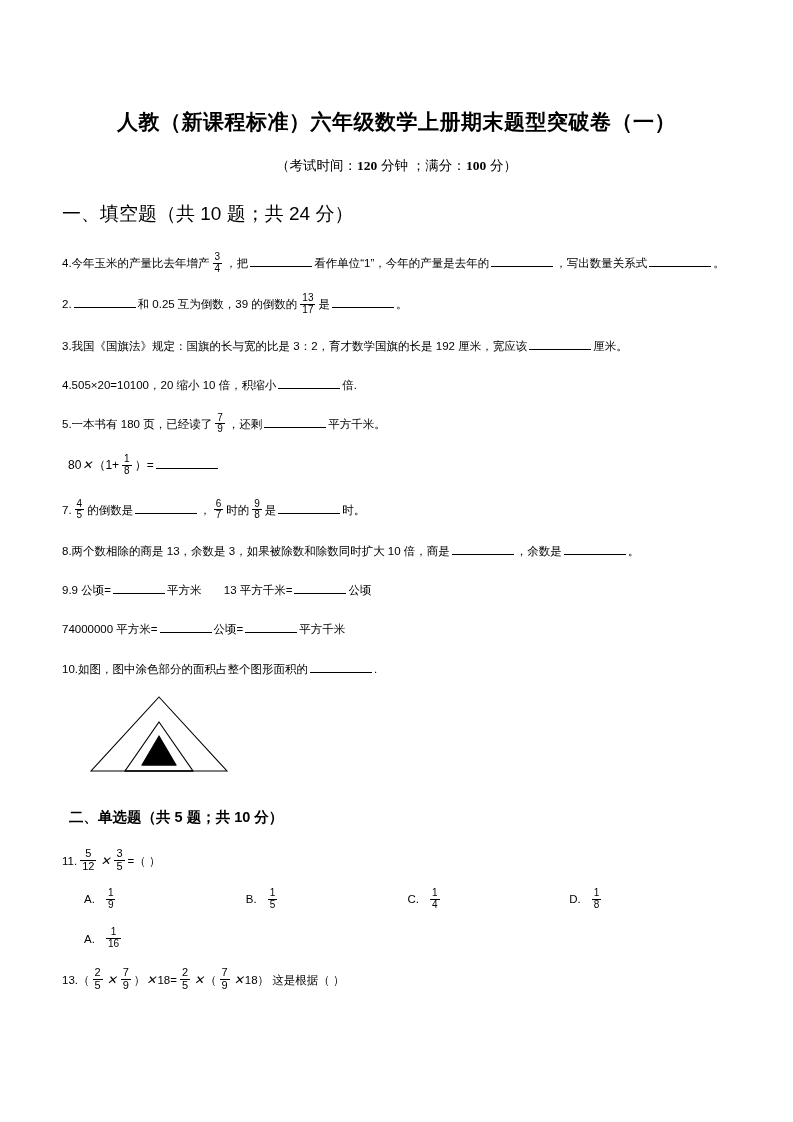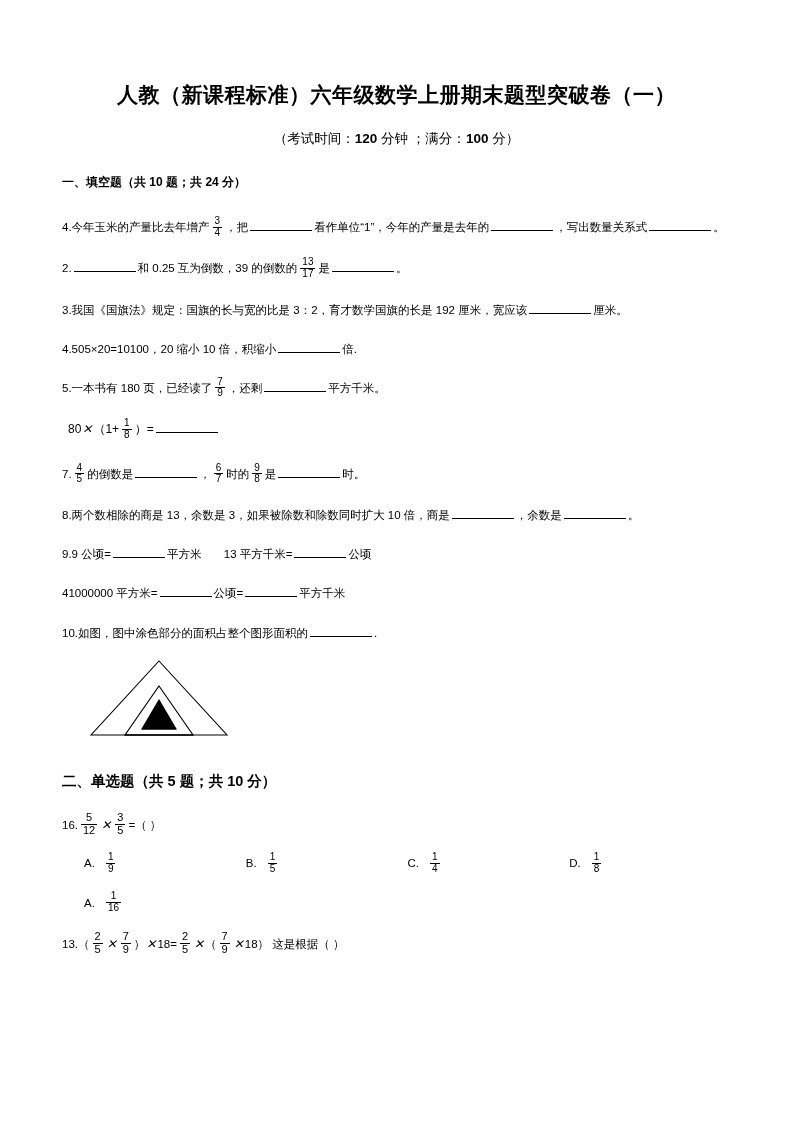--- a/index.html
+++ b/index.html
@@ -10,41 +10,41 @@
   body {
     width: 793px;
     height: 1122px;
     font-family: "Liberation Sans", sans-serif;
     color: #000000;
     position: relative;
     overflow: hidden;
   }
   .page {
     box-sizing: border-box;
-    padding: 81px 62px 40px 62px;
+    padding: 108px 62px 40px 62px;
     width: 793px;
     height: 1122px;
   }
   .doc-title {
     text-align: center;
     font-size: 21px;
     font-weight: bold;
     letter-spacing: 0.5px;
     margin: 0 0 22px 0;
     line-height: 1.3;
   }
   .doc-subtitle {
     text-align: center;
     font-size: 13.5px;
     margin: 0 0 26px 0;
   }
-  .doc-subtitle b { font-weight: bold; }
+  .doc-subtitle b { font-weight: bold; font-family: Liberation Serif, serif; }
   .section-head {
-    font-size: 12px;
-    font-weight: bold;
+    font-size: 19px;
+    font-weight: normal;
     margin: 0 0 22px 0;
   }
   .q {
     font-size: 11.5px;
     line-height: 2.45;
     margin: 0 0 13px 0;
     text-align: left;
   }
   .q.tight { margin-bottom: 11px; }
   .blank {
@@ -82,21 +82,21 @@
     font-size: 11.5px;
     margin: 3px 0 14px 22px;
     line-height: 2.2;
   }
   .opts.four > div { width: 178px; }
   .opts.three > div { width: 218px; }
   .opt-label { margin-right: 8px; }
   .section-head2 {
     font-size: 14.5px;
     font-weight: bold;
-    margin: 30px 0 20px 0;
+    margin: 30px 0 20px 7px;
   }
 </style>
 </head>
 <body>
 
 <div class="page">
 
   <h1 class="doc-title">人教（新课程标准）六年级数学上册期末题型突破卷（一）</h1>
 
   <div class="doc-subtitle">
@@ -136,21 +136,21 @@
   </div>
 
   <div class="q tight">
     <span>8.两个数相除的商是 13，余数是 3，如果被除数和除数同时扩大 10 倍，商是</span><span class="blank"></span><span>，余数是</span><span class="blank"></span><span>。</span>
   </div>
 
   <div class="q tight">
     <span>9.9 公顷=</span><span class="blank sm"></span><span>平方米</span>&nbsp;&nbsp;&nbsp;&nbsp;&nbsp;&nbsp;&nbsp;<span>13 平方千米=</span><span class="blank sm"></span><span>公顷</span>
   </div>
   <div class="q tight">
-    <span>41000000 平方米=</span><span class="blank sm"></span><span>公顷=</span><span class="blank sm"></span><span>平方千米</span>
+    <span>74000000 平方米=</span><span class="blank sm"></span><span>公顷=</span><span class="blank sm"></span><span>平方千米</span>
   </div>
 
   <div class="q tight">
     <span>10.如图，图中涂色部分的面积占整个图形面积的</span><span class="blank"></span><span>.</span>
   </div>
 
   <div class="fig-wrap">
     <svg width="140" height="80" viewBox="0 0 140 80">
       <polygon points="69,3 137,77 1,77" fill="none" stroke="#000" stroke-width="1.1"></polygon>
       <polygon points="69,28 103,77 35,77" fill="none" stroke="#000" stroke-width="1.1"></polygon>
@@ -158,21 +158,21 @@
       <line x1="35" y1="77" x2="103" y2="77" stroke="#000" stroke-width="1.1"></line>
       <line x1="52" y1="71" x2="86" y2="71" stroke="#000" stroke-width="1.1"></line>
     </svg>
   </div>
 
   <div class="section-head2">
     <span>二、单选题（共 </span><span>5</span><span> 题；共 </span><span>10</span><span> 分）</span>
   </div>
 
   <div class="q tight">
-    <span>16.</span><span class="frac lg"><span class="num">5</span><span class="den">12</span></span><span class="times">✕</span><span class="frac lg"><span class="num">3</span><span class="den">5</span></span><span>=（   ）</span>
+    <span>11.</span><span class="frac lg"><span class="num">5</span><span class="den">12</span></span><span class="times">✕</span><span class="frac lg"><span class="num">3</span><span class="den">5</span></span><span>=（   ）</span>
   </div>
   <div class="opts four">
     <div><span class="opt-label">A.</span><span class="frac"><span class="num">1</span><span class="den">9</span></span></div>
     <div><span class="opt-label">B.</span><span class="frac"><span class="num">1</span><span class="den">5</span></span></div>
     <div><span class="opt-label">C.</span><span class="frac"><span class="num">1</span><span class="den">4</span></span></div>
     <div><span class="opt-label">D.</span><span class="frac"><span class="num">1</span><span class="den">8</span></span></div>
   </div>
 
   <div class="opts three">
     <div><span class="opt-label">A.</span><span class="frac"><span class="num">1</span><span class="den">16</span></span></div>

